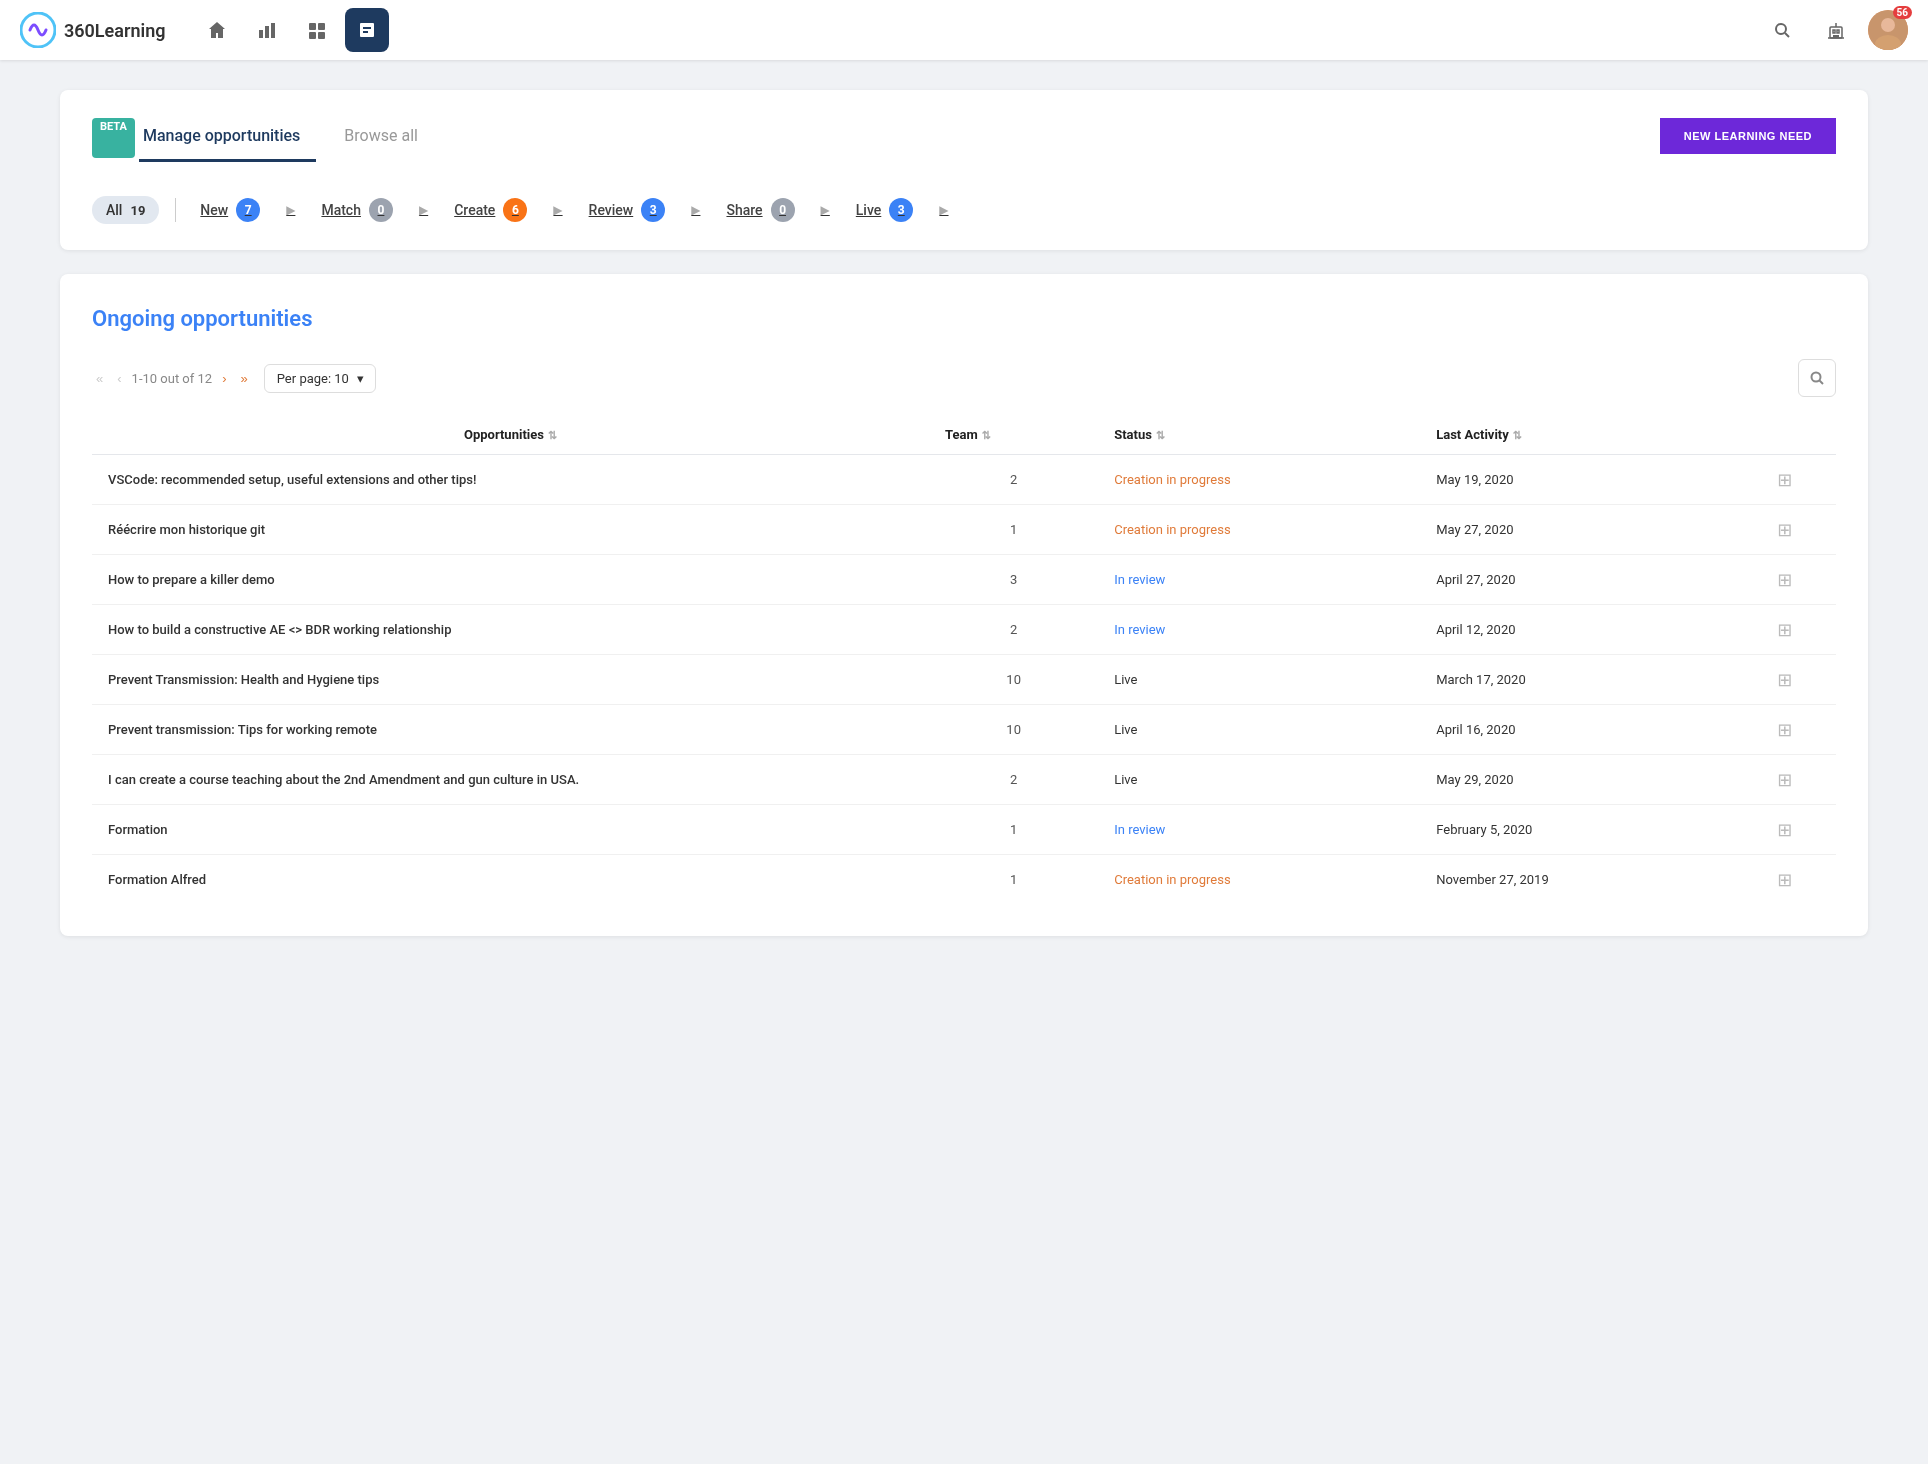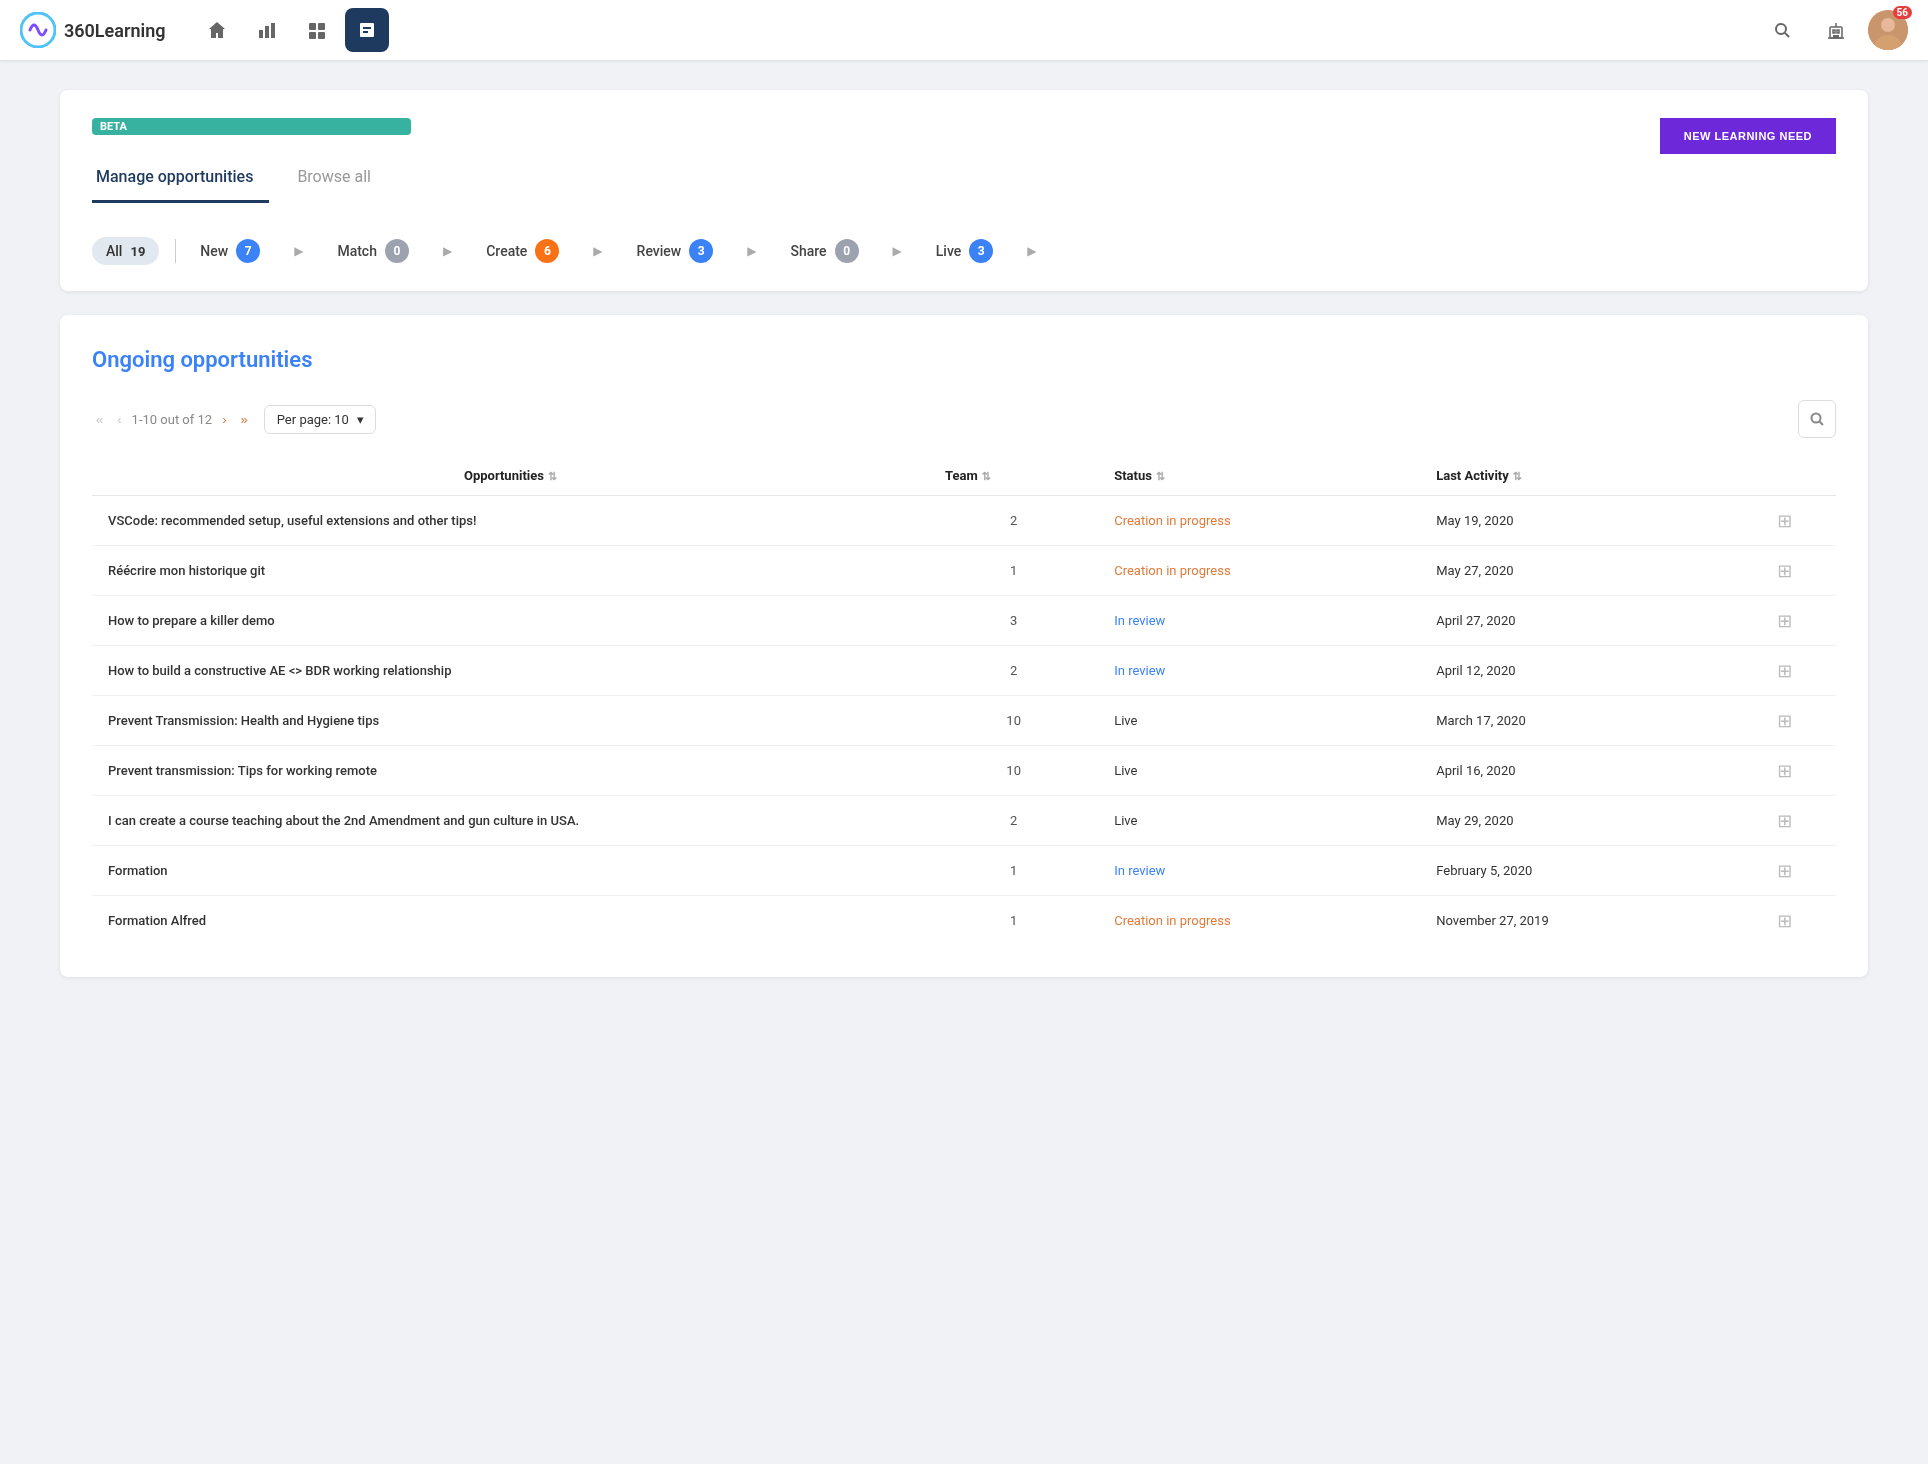--- a/index.html
+++ b/index.html
@@ -100,21 +100,21 @@
       padding: 28px 32px 0 32px;
       box-shadow: 0 1px 4px rgba(0,0,0,0.08);
       margin-bottom: 24px;
     }
     .tabs-header {
       display: flex;
       align-items: flex-start;
       justify-content: space-between;
       margin-bottom: 12px;
     }
-    .tabs-left { display: flex; flex-direction: column; gap: 20px; }
+    .tabs-left { display: flex; flex-direction: row; gap: 4px; text-align: center; }
     .beta-badge {
       display: inline-block;
       background: #38b2a0;
       color: #fff;
       font-size: 11px;
       font-weight: 700;
       padding: 2px 8px;
       border-radius: 4px;
       margin-bottom: 4px;
     }
@@ -384,21 +384,21 @@
       <button class="new-btn">NEW LEARNING NEED</button>
     </div>
 
     <div class="filter-row">
       <div class="filter-all">
         <span>All</span>
         <span class="filter-count">19</span>
       </div>
       <div class="filter-divider"></div>
 
-      <div id="filter-steps" style="display:flex;align-items:center;gap:20px;">
+      <div id="filter-steps" style="display:flex;align-items:center;gap:12px;text-decoration:underline;">
           <div class="filter-step">
             <span class="filter-step-label">New</span>
             <span class="count-badge badge-blue" style="background: rgb(59, 130, 246); color: rgb(255, 255, 255);">7</span>
           </div>
           <button class="arrow-btn">▶</button>
           <div class="filter-step">
             <span class="filter-step-label">Match</span>
             <span class="count-badge badge-gray" style="background: rgb(156, 163, 175); color: rgb(255, 255, 255);">0</span>
           </div>
           <button class="arrow-btn">▶</button>

